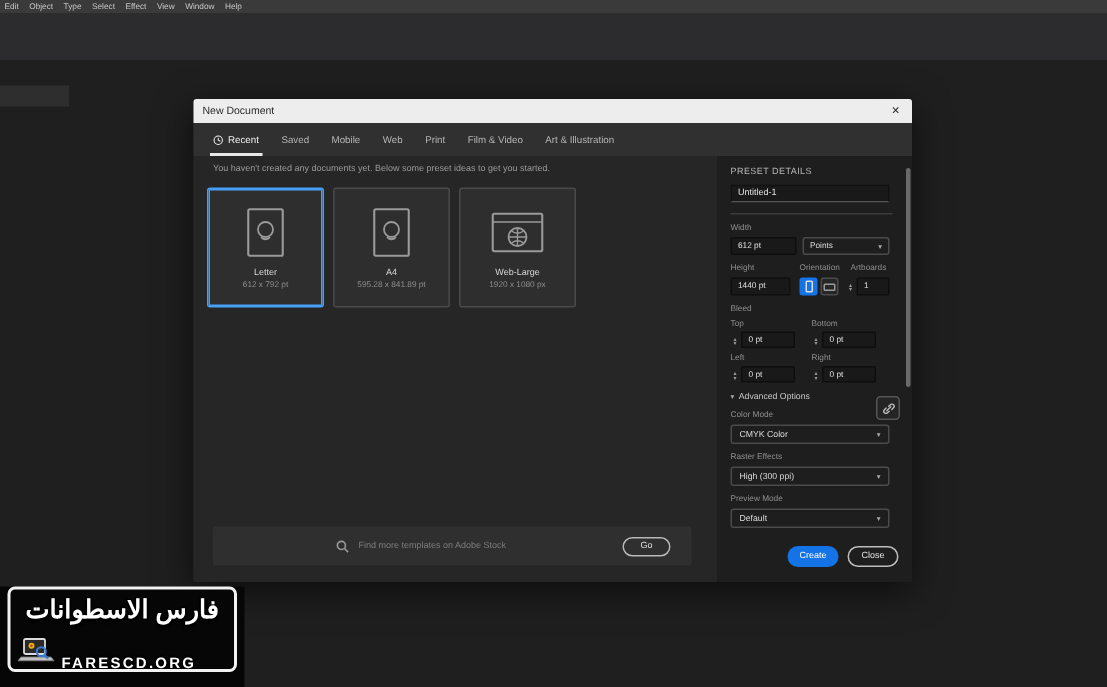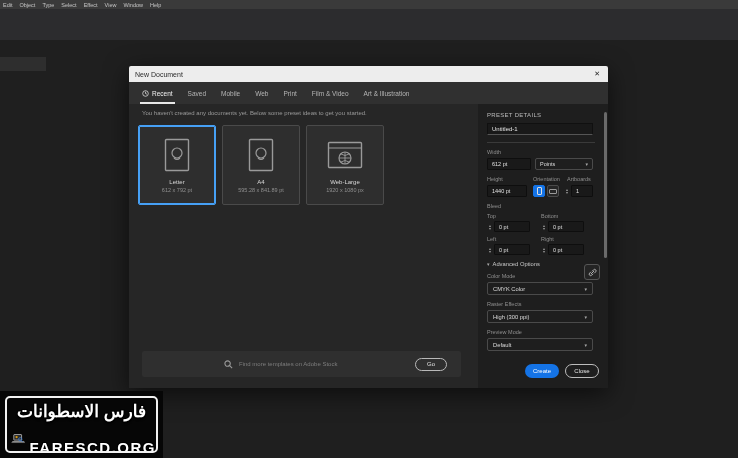--- a/index.html
+++ b/index.html
@@ -136,34 +136,34 @@
   .close-btn {
     min-width:34px; height:14px; padding:0 8px; border-radius:8px;
     border:1px solid #bdbdbd; background:transparent; color:#e3e3e3; font-size:6px;
     display:flex; align-items:center; justify-content:center;
   }
   .scrollbar { position:absolute; right:1px; top:8px; width:3px; height:146px; background:#6a6a6a; border-radius:2px; }
 
   
   .watermark {
     position:absolute; left:0; top:391px; width:163px; height:67px;
-    background:#060606; display:flex; align-items:center; justify-content:center;
+    background:#060606; display:flex; justify-content:center;
   }
   .wm-frame {
     width:153px; height:57px; border:2px solid #f2f2f2; border-radius:5px;
     display:flex; flex-direction:column; overflow:hidden;
   }
   .wm-arabic {
     flex:1; direction:rtl; text-align:center; color:#fff; font-weight:bold;
     font-size:17px; line-height:28px;
     text-shadow:-1px -1px 0 #000, 1px -1px 0 #000, -1px 1px 0 #000, 1px 1px 0 #000, 0 2px 2px #000;
   }
   .wm-bottom { height:24px; display:flex; align-items:center; padding-left:4px; }
   .wm-site {
-    color:#fff; font-weight:bold; font-size:15px; letter-spacing:1.5px; margin-left:4px;
+    color:#fff; font-weight:bold; font-size:10px; letter-spacing:1.5px; margin-left:4px;
     text-shadow:-1px -1px 0 #000, 1px -1px 0 #000, -1px 1px 0 #000, 1px 1px 0 #000;
     margin-top:16px;
   }
 </style>
 </head>
 <body>
 
 <div class="menubar">
   <span>Edit</span>
   <span>Object</span>

